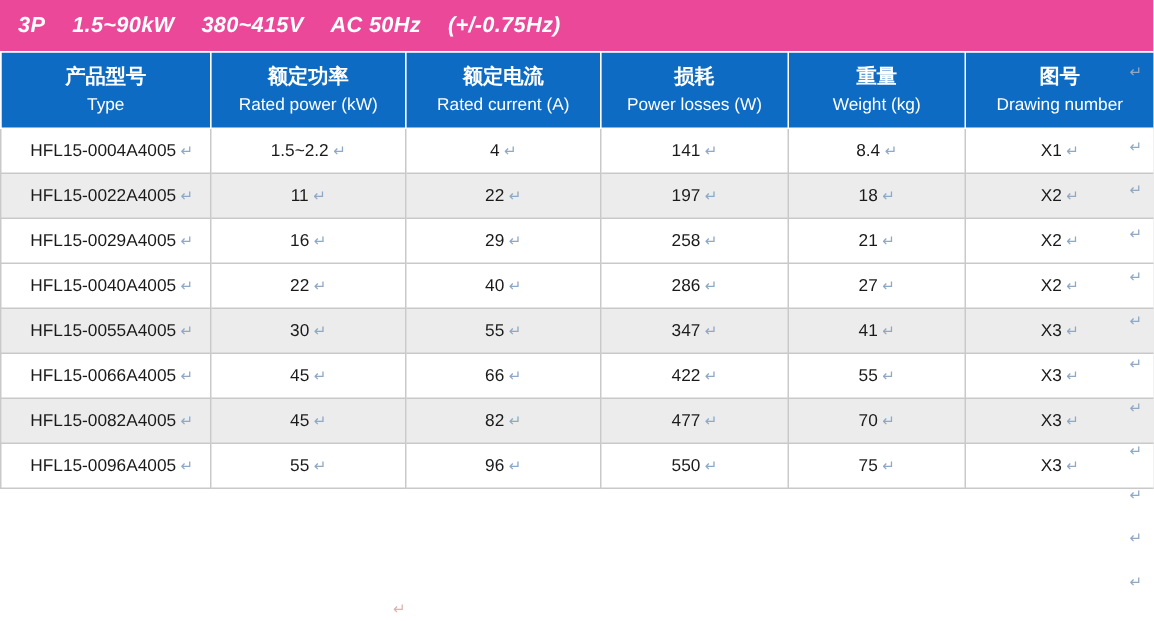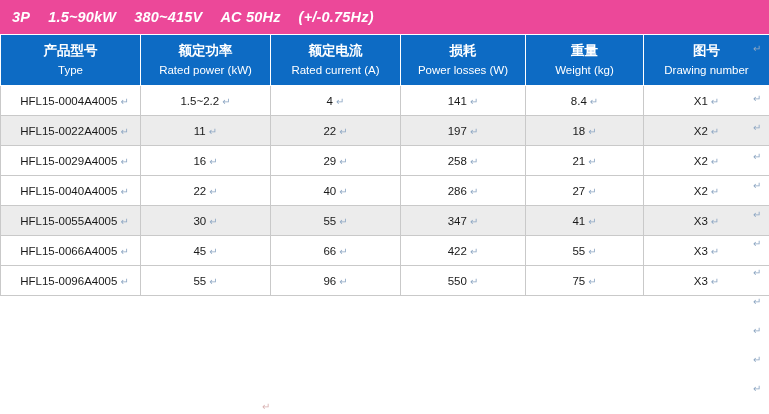--- a/index.html
+++ b/index.html
@@ -205,20 +205,28 @@
           <td><span>X3</span><span class="pilcrow">↵</span></td>
         </tr>
         <tr class="odd">
           <td class="model"><span>HFL15-0066A4005</span><span class="pilcrow">↵</span></td>
           <td><span>45</span><span class="pilcrow">↵</span></td>
           <td><span>66</span><span class="pilcrow">↵</span></td>
           <td><span>422</span><span class="pilcrow">↵</span></td>
           <td><span>55</span><span class="pilcrow">↵</span></td>
           <td><span>X3</span><span class="pilcrow">↵</span></td>
         </tr>
+        <tr class="even">
+          <td class="model"><span>HFL15-0082A4005</span><span class="pilcrow">↵</span></td>
+          <td><span>45</span><span class="pilcrow">↵</span></td>
+          <td><span>82</span><span class="pilcrow">↵</span></td>
+          <td><span>477</span><span class="pilcrow">↵</span></td>
+          <td><span>70</span><span class="pilcrow">↵</span></td>
+          <td><span>X3</span><span class="pilcrow">↵</span></td>
+        </tr>
         <tr class="odd">
           <td class="model"><span>HFL15-0096A4005</span><span class="pilcrow">↵</span></td>
           <td><span>55</span><span class="pilcrow">↵</span></td>
           <td><span>96</span><span class="pilcrow">↵</span></td>
           <td><span>550</span><span class="pilcrow">↵</span></td>
           <td><span>75</span><span class="pilcrow">↵</span></td>
           <td><span>X3</span><span class="pilcrow">↵</span></td>
         </tr>
       </tbody>
   </table>

